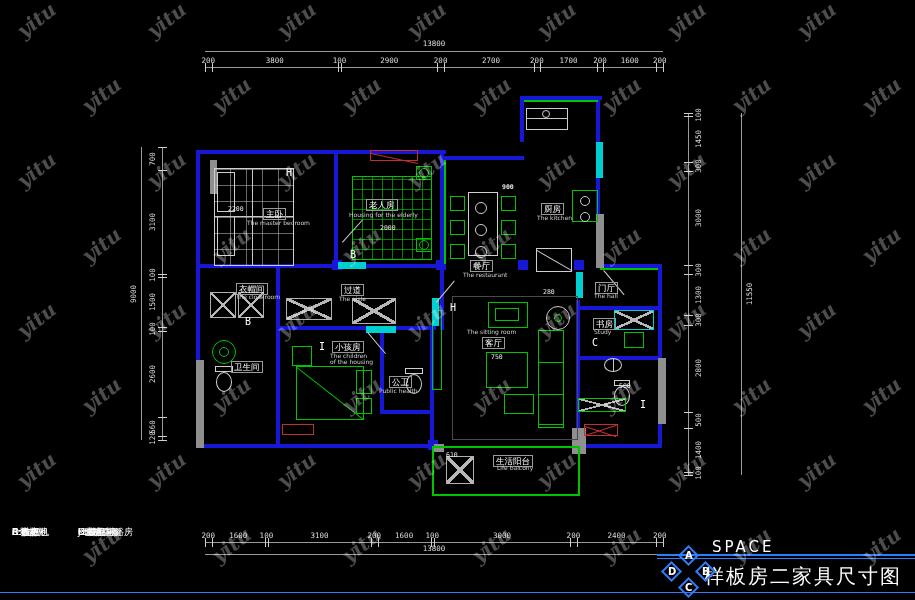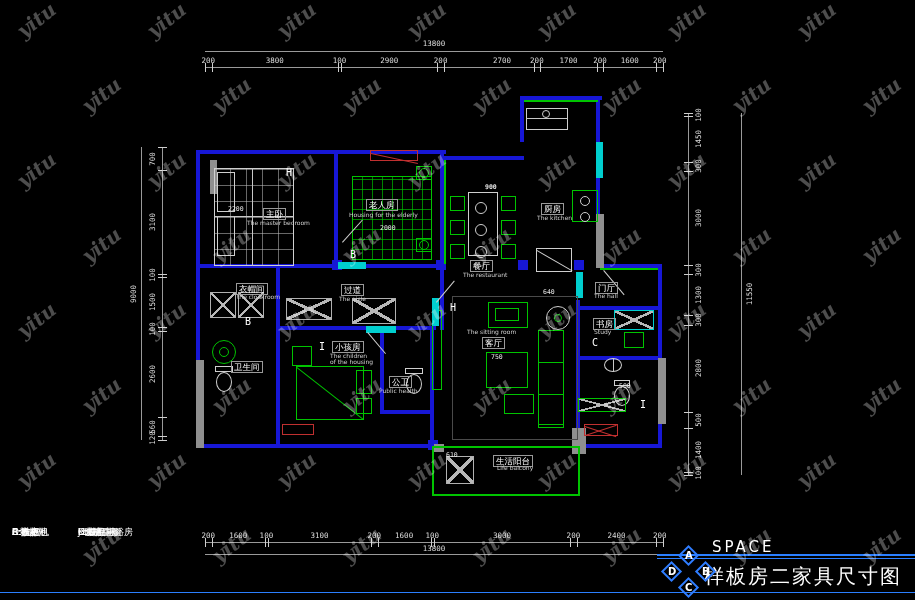--- a/index.html
+++ b/index.html
@@ -183,21 +183,21 @@
       <div class="dim" style="left: 208.319px; top: 56px; transform: translateX(-50%);">200</div>
       <div class="tick" style="left: 211.638px; top: 63px; width: 1px; height: 9px;"></div>
       <div class="dim" style="left: 274.696px; top: 56px; transform: translateX(-50%);">3800</div>
       <div class="tick" style="left: 337.754px; top: 63px; width: 1px; height: 9px;"></div>
       <div class="dim" style="left: 339.413px; top: 56px; transform: translateX(-50%);">100</div>
       <div class="tick" style="left: 341.072px; top: 63px; width: 1px; height: 9px;"></div>
       <div class="dim" style="left: 389.196px; top: 56px; transform: translateX(-50%);">2900</div>
       <div class="tick" style="left: 437.319px; top: 63px; width: 1px; height: 9px;"></div>
       <div class="dim" style="left: 440.638px; top: 56px; transform: translateX(-50%);">200</div>
       <div class="tick" style="left: 443.957px; top: 63px; width: 1px; height: 9px;"></div>
-      <div class="dim" style="left: 502px; top: 56px; transform: translateX(-50%);">2700</div>
+      <div class="dim" style="left: 491px; top: 56px; transform: translateX(-50%);">2700</div>
       <div class="tick" style="left: 533.565px; top: 63px; width: 1px; height: 9px;"></div>
       <div class="dim" style="left: 536.884px; top: 56px; transform: translateX(-50%);">200</div>
       <div class="tick" style="left: 540.203px; top: 63px; width: 1px; height: 9px;"></div>
       <div class="dim" style="left: 568.413px; top: 56px; transform: translateX(-50%);">1700</div>
       <div class="tick" style="left: 596.623px; top: 63px; width: 1px; height: 9px;"></div>
       <div class="dim" style="left: 599.942px; top: 56px; transform: translateX(-50%);">200</div>
       <div class="tick" style="left: 603.261px; top: 63px; width: 1px; height: 9px;"></div>
       <div class="dim" style="left: 629.812px; top: 56px; transform: translateX(-50%);">1600</div>
       <div class="tick" style="left: 656.362px; top: 63px; width: 1px; height: 9px;"></div>
       <div class="dim" style="left: 659.681px; top: 56px; transform: translateX(-50%);">200</div>
@@ -304,22 +304,22 @@
       <div class="roomen" style="left: 497px; top: 465px;">Life balcony</div>
       <div class="letter" style="left: 286px; top: 167px;">H</div>
       <div class="letter" style="left: 350px; top: 249px;">B</div>
       <div class="letter" style="left: 245px; top: 316px;">B</div>
       <div class="letter" style="left: 319px; top: 341px;">I</div>
       <div class="letter" style="left: 450px; top: 302px;">H</div>
       <div class="letter" style="left: 592px; top: 337px;">C</div>
       <div class="letter" style="left: 640px; top: 399px;">I</div>
       <div class="idim" style="left: 228px; top: 205px;">2200</div>
       <div class="idim" style="left: 380px; top: 224px;">2000</div>
-      <div class="idim" style="left: 485px; top: 183px; font-weight: bold;">900</div>
-      <div class="idim" style="left: 543px; top: 288px;">640</div>
+      <div class="idim" style="left: 502px; top: 183px; font-weight: bold;">900</div>
+      <div class="idim" style="left: 543px; top: 288px;">280</div>
       <div class="idim" style="left: 491px; top: 353px;">750</div>
       <div class="idim" style="left: 446px; top: 451px; text-align: center;">610</div>
       <div class="idim" style="left: 619px; top: 382px;">500</div>
     </div>
 
   <div style="left:840px;top:0;width:75px;height:85px;">
     
     
     
     

